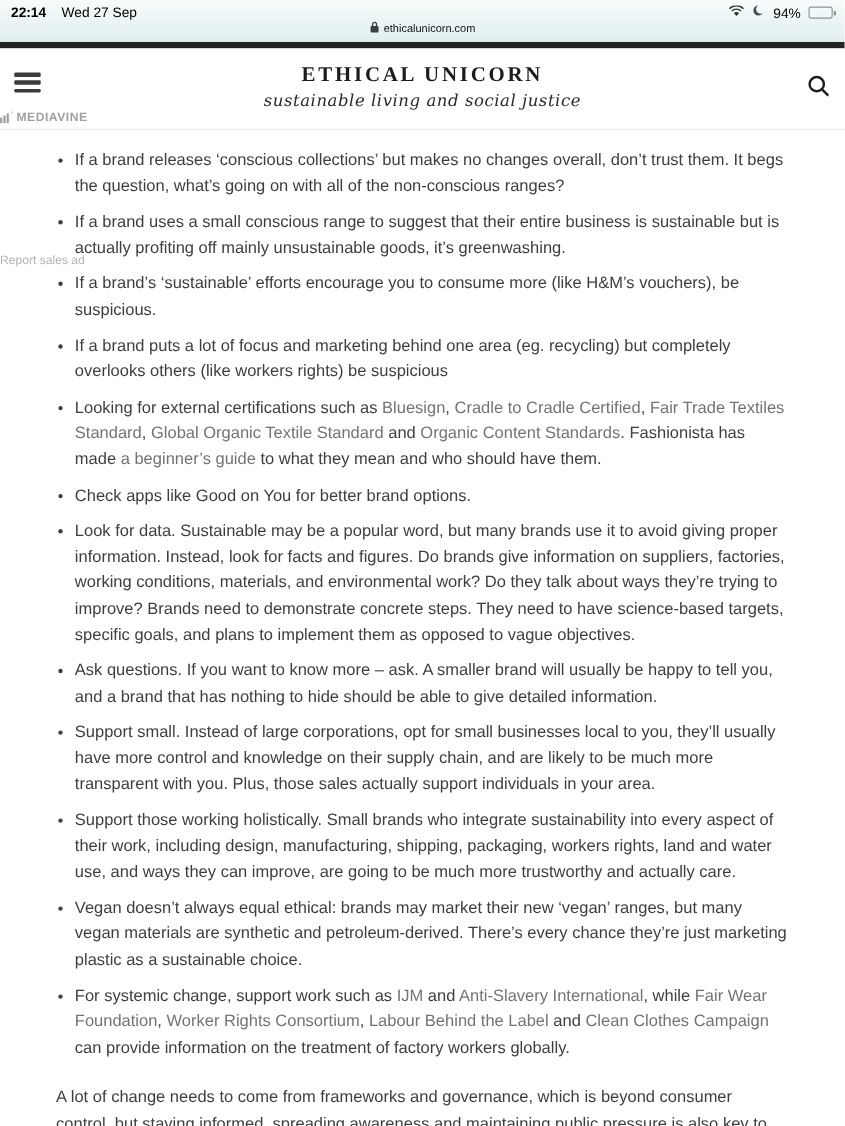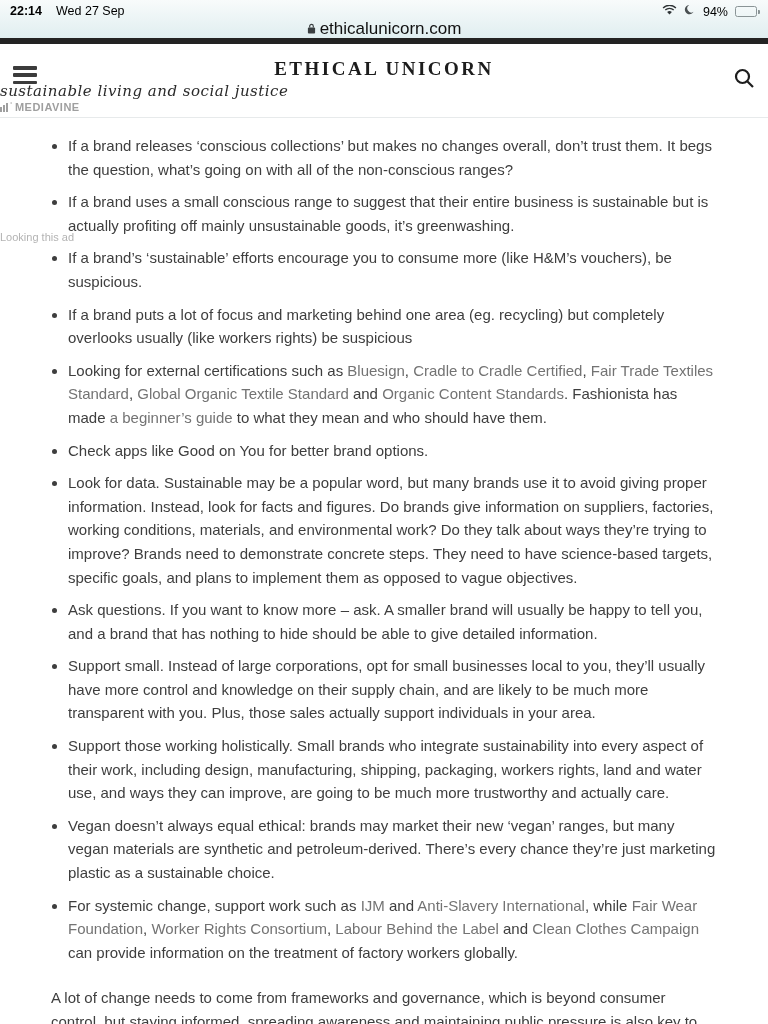--- a/index.html
+++ b/index.html
@@ -7,35 +7,35 @@
   .page { width:768px; height:1024px; background:#fff; overflow:hidden; position:relative; }
 
   
   .statusbar {
     height:38px; background:linear-gradient(#f8fbfb, #e0eef0);
     position:relative; font-size:12.5px; color:#000;
   }
   .sb-left { position:absolute; left:10px; top:4px; display:flex; gap:14px; }
   .sb-time { font-weight:600; }
   .sb-right { position:absolute; right:8px; top:4px; display:flex; align-items:center; gap:7px; }
-  .sb-url { position:absolute; left:0; right:0; top:19px; text-align:center; font-size:17px; color:#111; }
+  .sb-url { position:absolute; left:0; right:0; top:19px; text-align:center; font-size:10px; color:#111; }
   .sb-url .lockwrap { display:inline-flex; align-items:center; gap:4px; }
   .battery { display:inline-flex; align-items:center; }
   .batt-body { width:22px; height:11px; border:1px solid #8a9496; border-radius:2.5px; padding:1px; }
   .batt-fill { height:100%; width:56%; background:#2f3436; border-radius:1px; }
   .batt-cap { width:2px; height:4px; background:#8a9496; border-radius:0 1px 1px 0; margin-left:1px; }
   .blackbar { height:6px; background:#232323; }
 
   
   .siteheader { background:#fff; border-bottom:1px solid #e7eaeb; padding-top:12px; height:74px; position:relative; }
   .hamburger { position:absolute; left:13px; top:22px; width:24px; height:18px; display:flex; flex-direction:column; justify-content:space-between; cursor:pointer; }
   .hamburger span { display:block; height:3.5px; background:#3c3c3c; border-radius:1px; }
   .searchbtn { position:absolute; right:12px; top:22px; width:24px; height:24px; cursor:pointer; }
   .logo-title { text-align:center; font-family:"Liberation Serif", serif; font-weight:700; font-size:19px; letter-spacing:2.5px; color:#1c1c1c; line-height:26px; }
-  .logo-tagline { font-family:"DejaVu Serif", serif; font-style:italic; font-size:15px; color:#2a2a2a; line-height:18px; letter-spacing:0.5px; }
+  .logo-tagline { text-align:center; font-family:"DejaVu Serif", serif; font-style:italic; font-size:15px; color:#2a2a2a; line-height:18px; letter-spacing:0.5px; }
   .adrow { display:flex; justify-content:center; gap:118px; margin-top:1px; font-size:11px; color:#a9a9a9;flex-direction:column; }
   .mediavine { display:flex; align-items:flex-start; gap:2px; font-weight:700; letter-spacing:0.5px; color:#9f9f9f; }
   .mv-bars { display:inline-flex; align-items:flex-end; gap:1px; margin-top:2px; }
   .mv-bars i { display:block; width:2px; background:#9f9f9f; }
   .mv-deg { font-size:6px; line-height:6px; font-weight:400; }
   .reportad { color:#b3b3b3; font-weight:400; cursor:pointer; }
 
   
   .content { padding:16px 52px 0 51px; color:#3e3e3e; font-size:15px; line-height:23.6px; }
   .content ul { list-style:disc; padding-left:17px; }
@@ -103,30 +103,30 @@
     <div class="adrow">
       <span class="mediavine">
         <span class="mv-bars">
             <i style="height:5px"></i>
             <i style="height:7px"></i>
             <i style="height:9px"></i>
           </span>
           <span class="mv-deg">°</span>
           <span>MEDIAVINE</span>
       </span>
-      <span class="reportad">Looking this ad</span>
+      <span class="reportad">Report sales ad</span>
     </div>
   </div>
 
   <div class="content">
     <ul>
         <li><span>If a brand releases ‘conscious collections’ but makes no changes overall, don’t trust them. It begs the question, what’s going on with all of the non-conscious ranges?</span></li>
         <li><span>If a brand uses a small conscious range to suggest that their entire business is sustainable but is actually profiting off mainly unsustainable goods, it’s greenwashing.</span></li>
         <li><span>If a brand’s ‘sustainable’ efforts encourage you to consume more (like H&amp;M’s vouchers), be suspicious.</span></li>
-        <li><span>If a brand puts a lot of focus and marketing behind one area (eg. recycling) but completely overlooks usually (like workers rights) be suspicious</span></li>
+        <li><span>If a brand puts a lot of focus and marketing behind one area (eg. recycling) but completely overlooks others (like workers rights) be suspicious</span></li>
         <li><span>Looking for external certifications such as  </span><a class="inline-link" href="#">Bluesign</a><span>, </span><a class="inline-link" href="#">Cradle to Cradle Certified</a><span>, </span><a class="inline-link" href="#">Fair Trade Textiles Standard</a><span>, </span><a class="inline-link" href="#">Global Organic Textile Standard</a><span> and </span><a class="inline-link" href="#">Organic Content Standards</a><span>. Fashionista has made </span><a class="inline-link" href="#">a beginner’s guide</a><span> to what they mean and who should have them.</span></li>
         <li><span>Check apps like Good on You for better brand options.</span></li>
         <li><span>Look for data. Sustainable may be a popular word, but many brands use it to avoid giving proper information. Instead, look for facts and figures. Do brands give information on suppliers, factories, working conditions, materials, and environmental work? Do they talk about ways they’re trying to improve? Brands need to demonstrate concrete steps. They need to have science-based targets, specific goals, and plans to implement them as opposed to vague objectives.</span></li>
         <li><span>Ask questions. If you want to know more – ask. A smaller brand will usually be happy to tell you, and a brand that has nothing to hide should be able to give detailed information.</span></li>
         <li><span>Support small. Instead of large corporations, opt for small businesses local to you, they’ll usually have more control and knowledge on their supply chain, and are likely to be much more transparent with you. Plus, those sales actually support individuals in your area.</span></li>
         <li><span>Support those working holistically. Small brands who integrate sustainability into every aspect of their work, including design, manufacturing, shipping, packaging, workers rights, land and water use, and ways they can improve, are going to be much more trustworthy and actually care.</span></li>
         <li><span>Vegan doesn’t always equal ethical: brands may market their new ‘vegan’ ranges, but many vegan materials are synthetic and petroleum-derived. There’s every chance they’re just marketing plastic as a sustainable choice.</span></li>
         <li><span>For systemic change, support work such as </span><a class="inline-link" href="#">IJM</a><span> and </span><a class="inline-link" href="#">Anti-Slavery International</a><span>, while </span><a class="inline-link" href="#">Fair Wear Foundation</a><span>, </span><a class="inline-link" href="#">Worker Rights Consortium</a><span>, </span><a class="inline-link" href="#">Labour Behind the Label</a><span> and </span><a class="inline-link" href="#">Clean Clothes Campaign</a><span> can provide information on the treatment of factory workers globally.</span></li>
       </ul>
     <p class="closing">A lot of change needs to come from frameworks and governance, which is beyond consumer control, but staying informed, spreading awareness and maintaining public pressure is also key to larger change. And in the meantime, don’t shop at H&amp;M if you don’t have to.</p>

